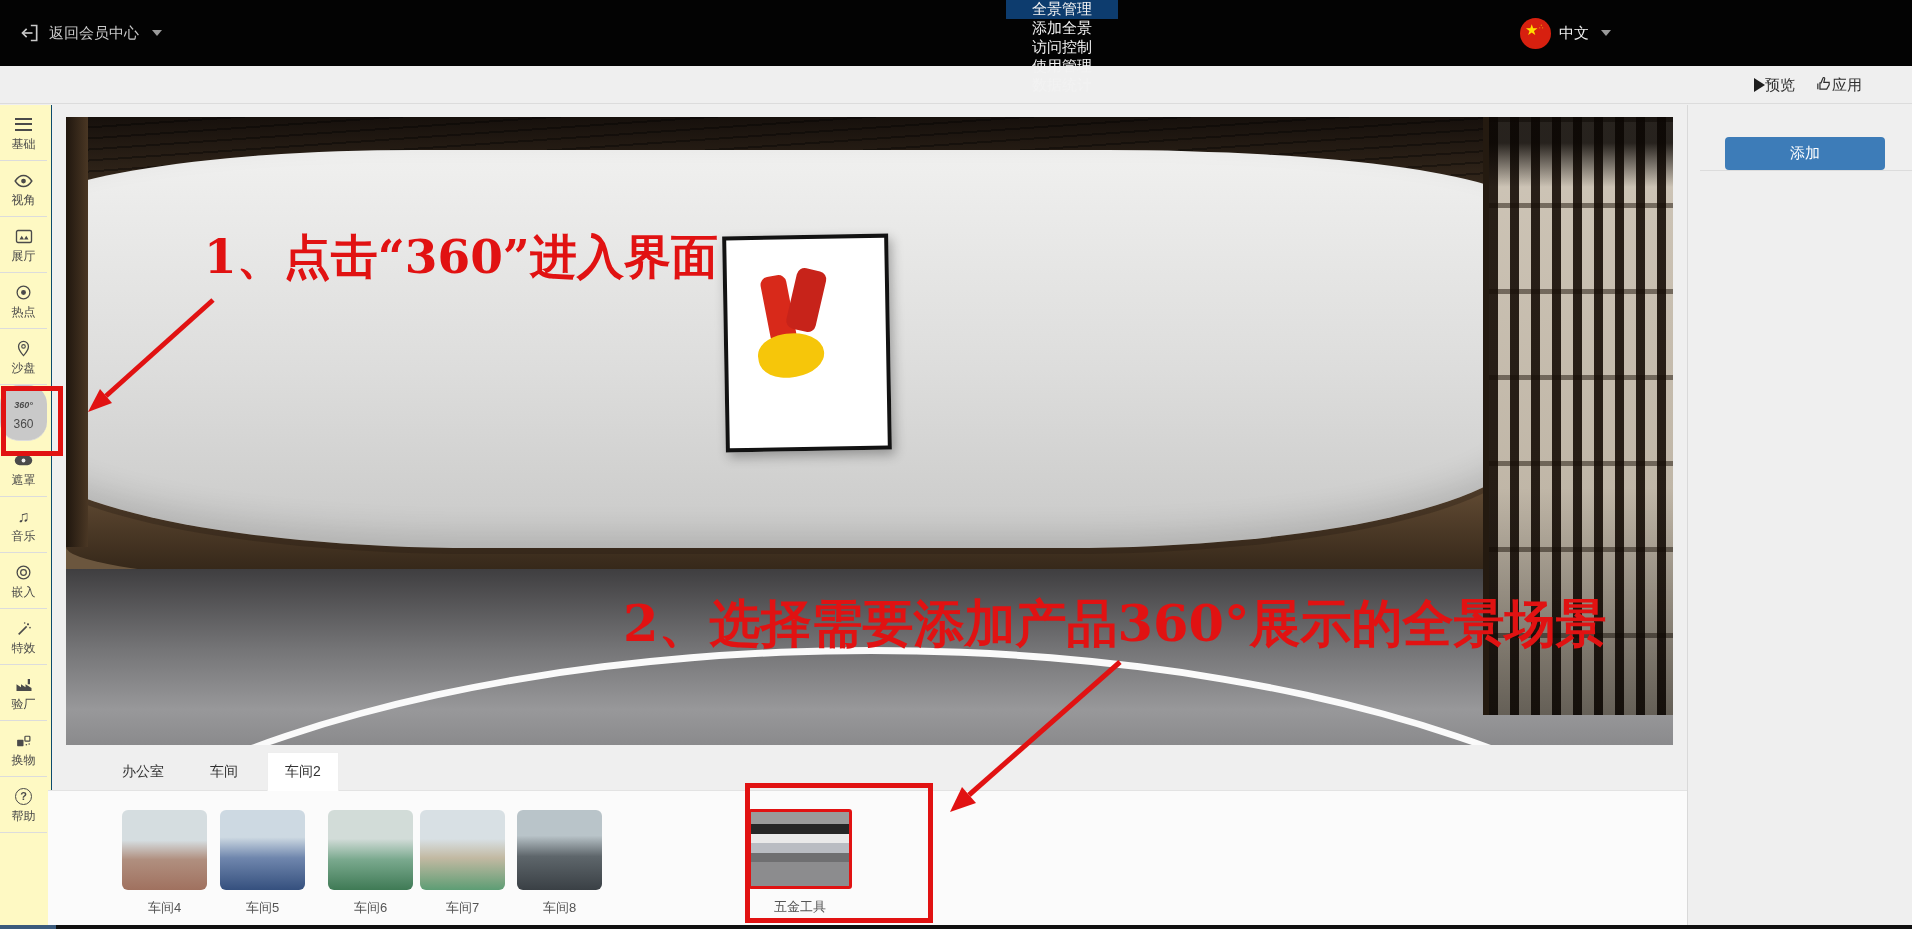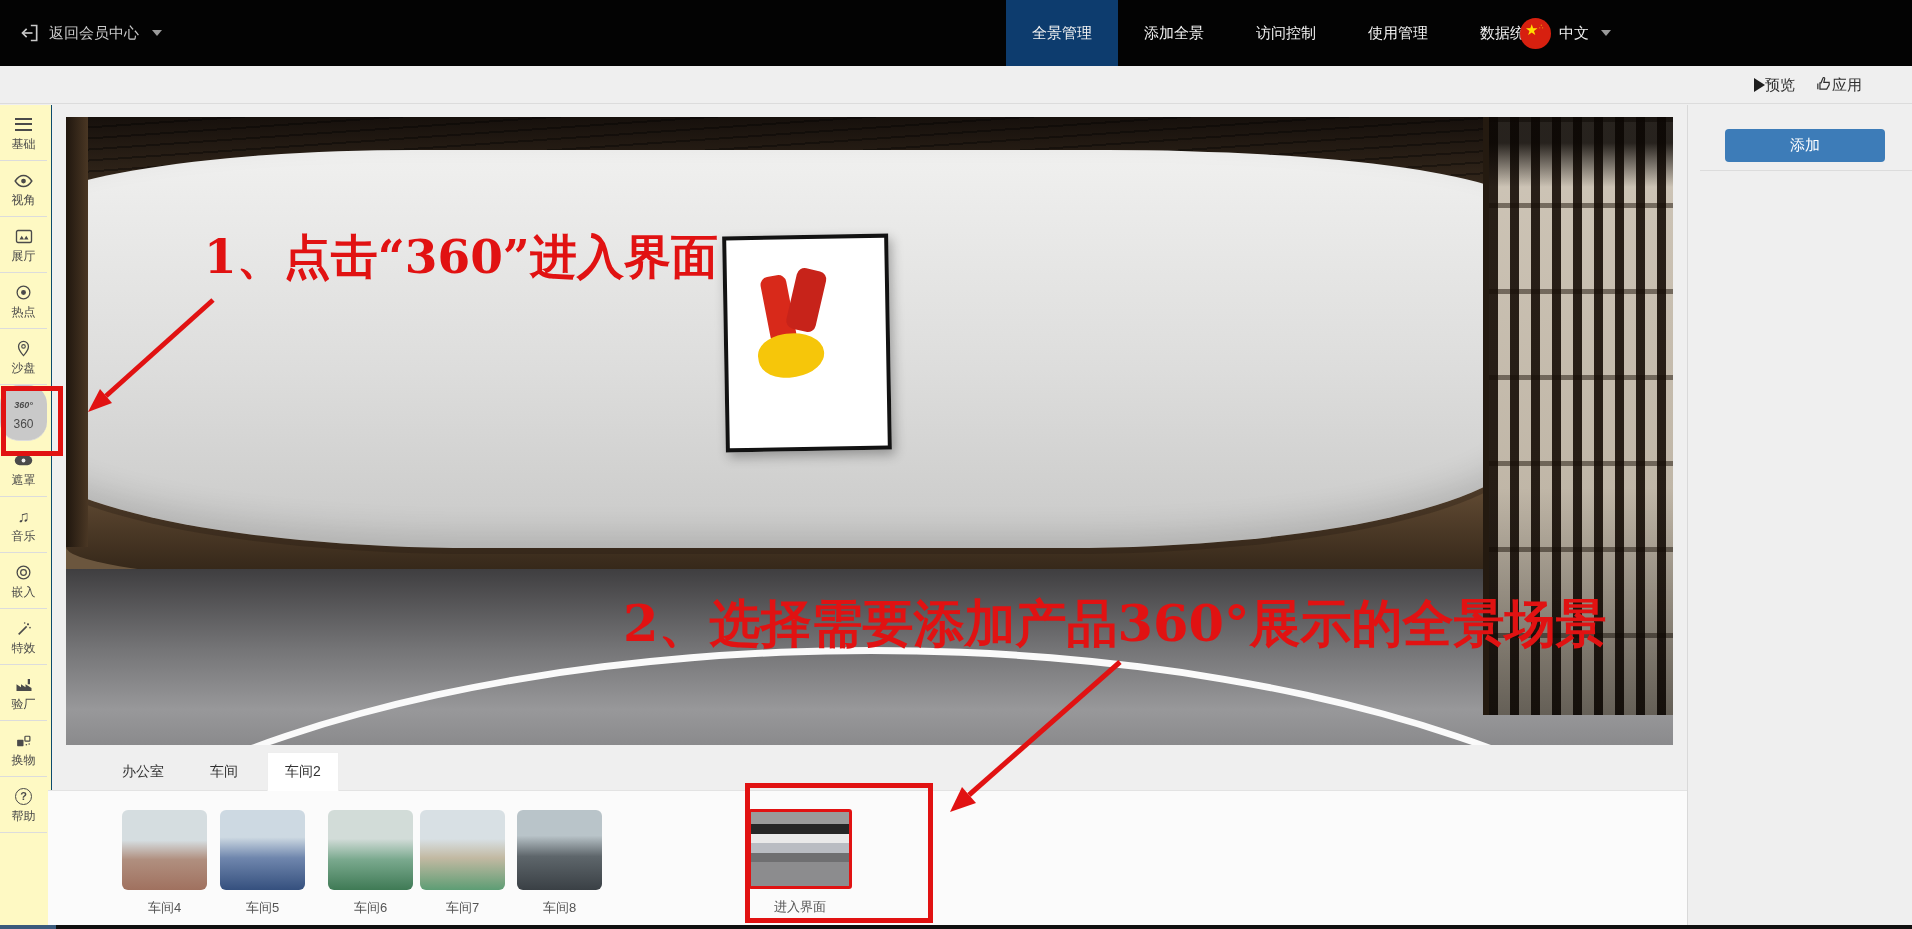--- a/index.html
+++ b/index.html
@@ -4,21 +4,21 @@
 <style>
   * { margin:0; padding:0; box-sizing:border-box; }
   html,body { background:#efefef; font-family:"Liberation Sans","DejaVu Sans",sans-serif; }
   #stage { position:relative; width:1912px; height:929px; background:#efefef; overflow:hidden; }
 
   
   .topbar { position:absolute; left:0; top:0; width:1912px; height:66px; background:#030303; display:flex; align-items:center; }
   .back-group { position:absolute; left:20px; top:0; height:66px; display:flex; align-items:center; gap:9px; color:#c9c9c9; font-size:15px; cursor:pointer; }
   .back-ic svg { display:block; }
   .caret { display:inline-block; width:0; height:0; border-left:5px solid transparent; border-right:5px solid transparent; border-top:6px solid #9a9a9a; margin-left:4px; }
-  .nav { position:absolute; left:1006px; top:0; height:66px; display:flex; align-items:stretch; }
+  .nav { position:absolute; left:1006px; top:0; height:66px; display:flex; align-items:stretch;flex-direction:column; }
   .nav-item { display:flex; align-items:center; padding:0 26px; color:#f2f2f2; font-size:15px; cursor:pointer; }
   .nav-item.active { background:#0d3c6e; }
   .lang-group { position:absolute; left:1520px; top:0; height:66px; display:flex; align-items:center; gap:8px; color:#f0f0f0; font-size:15px; cursor:pointer; }
   .flag { width:31px; height:31px; border-radius:50%; background:#d7200f; position:relative; overflow:hidden; }
   .flag .star { position:absolute; left:5px; top:4px; color:#ffde00; font-size:15px; line-height:15px; }
   .flag .dots { position:absolute; left:19px; top:5px; color:#ffde00; font-size:7px; line-height:7px; letter-spacing:1px; }
 
   
   .toolbar-row { position:absolute; left:0; top:66px; width:1912px; height:38px; border-bottom:1px solid #dcdcdc; }
   .toolbar-right { position:absolute; right:50px; top:0; height:38px; display:flex; align-items:center; gap:20px; color:#2e2e2e; font-size:15px; }
@@ -30,21 +30,21 @@
   .s-item { width:47px; height:56px; border-bottom:1px solid #dcdcdc; display:flex; flex-direction:column; align-items:center; justify-content:center; gap:3px; color:#4a4a4a; cursor:pointer; }
   .s-item.active { background:#c9c9c9;border-radius:19px; }
   .s-icon { height:20px; display:flex; align-items:center; justify-content:center; font-size:16px; color:#4a4a4a; }
   .s-label { font-size:12px; line-height:13px; color:#4a4a4a; }
   .icon-list { width:17px; height:13px; background:repeating-linear-gradient(180deg,#4a4a4a 0 2px,transparent 2px 5.5px); }
   .icon-360 { font-size:9px; font-weight:bold; font-style:italic; letter-spacing:0; }
   .icon-q { width:17px; height:17px; border:1.5px solid #4a4a4a; border-radius:50%; font-size:11px; line-height:14px; text-align:center; font-weight:bold; }
 
   
   .v-divider { position:absolute; left:1687px; top:105px; width:1px; height:820px; background:#d9d9d9; }
-  .add-btn { position:absolute; left:1725px; top:129px; width:160px; height:33px; background:#3d7cb8; color:#fff; font-size:15px; border:none; border-radius:4px; display:flex; align-items:center; justify-content:center; cursor:pointer; }
+  .add-btn { position:absolute; left:1725px; top:137px; width:160px; height:33px; background:#3d7cb8; color:#fff; font-size:15px; border:none; border-radius:4px; display:flex; align-items:center; justify-content:center; cursor:pointer; }
   .add-divider { position:absolute; left:1700px; top:170px; width:212px; height:1px; background:#dcdcdc; }
 
   
   .pano { position:absolute; left:66px; top:117px; width:1607px; height:628px; overflow:hidden; background:#6b563e; cursor:grab; }
   .pv-ceiling { position:absolute; left:0; top:0; right:0; height:150px;
     background:repeating-linear-gradient(176deg, rgba(0,0,0,.35) 0 2px, transparent 2px 11px),
                linear-gradient(180deg,#16100c,#3a2c1e 55%,#5a462f); }
   .pv-midwood { position:absolute; left:0; top:120px; right:0; height:140px; background:linear-gradient(180deg,#7b6248,#55412c); }
   .pv-ledge { position:absolute; left:0; top:350px; right:0; height:130px; background:linear-gradient(180deg,#6d543a,#271c11); border-radius:0 0 700px 700px / 0 0 50px 50px; z-index:2; }
   .pv-floor { position:absolute; left:0; top:452px; right:0; bottom:0; background:linear-gradient(180deg,#3f3e40,#747476 45%,#98989a 80%,#8a8a8c); z-index:3; }
@@ -301,21 +301,21 @@
   <div class="thumb-cell" style="left:420px">
     <div class="thumb-img ph4"></div>
     <div class="thumb-label">车间7</div>
   </div>
   <div class="thumb-cell" style="left:517px">
     <div class="thumb-img ph5"></div>
     <div class="thumb-label">车间8</div>
   </div>
   <div class="thumb-cell sel" style="left:748px;top:809px">
     <div class="thumb-img ph6"></div>
-    <div class="thumb-label">进入界面</div>
+    <div class="thumb-label">五金工具</div>
   </div>
 
   <div class="anno-text anno-1">1、点击“360”进入界面</div>
   <div class="anno-text anno-2">2、选择需要添加产品360°展示的全景场景</div>
   <div class="anno-box box-1"></div>
   <div class="anno-box box-2"></div>
   <svg class="anno-svg">
     <line x1="213" y1="300" x2="106" y2="396" stroke="#e11212" stroke-width="5"></line>
     <polygon points="88,412 100,389 112,403" fill="#e11212"></polygon>
     <line x1="1120" y1="662" x2="969" y2="795" stroke="#e11212" stroke-width="5"></line>

